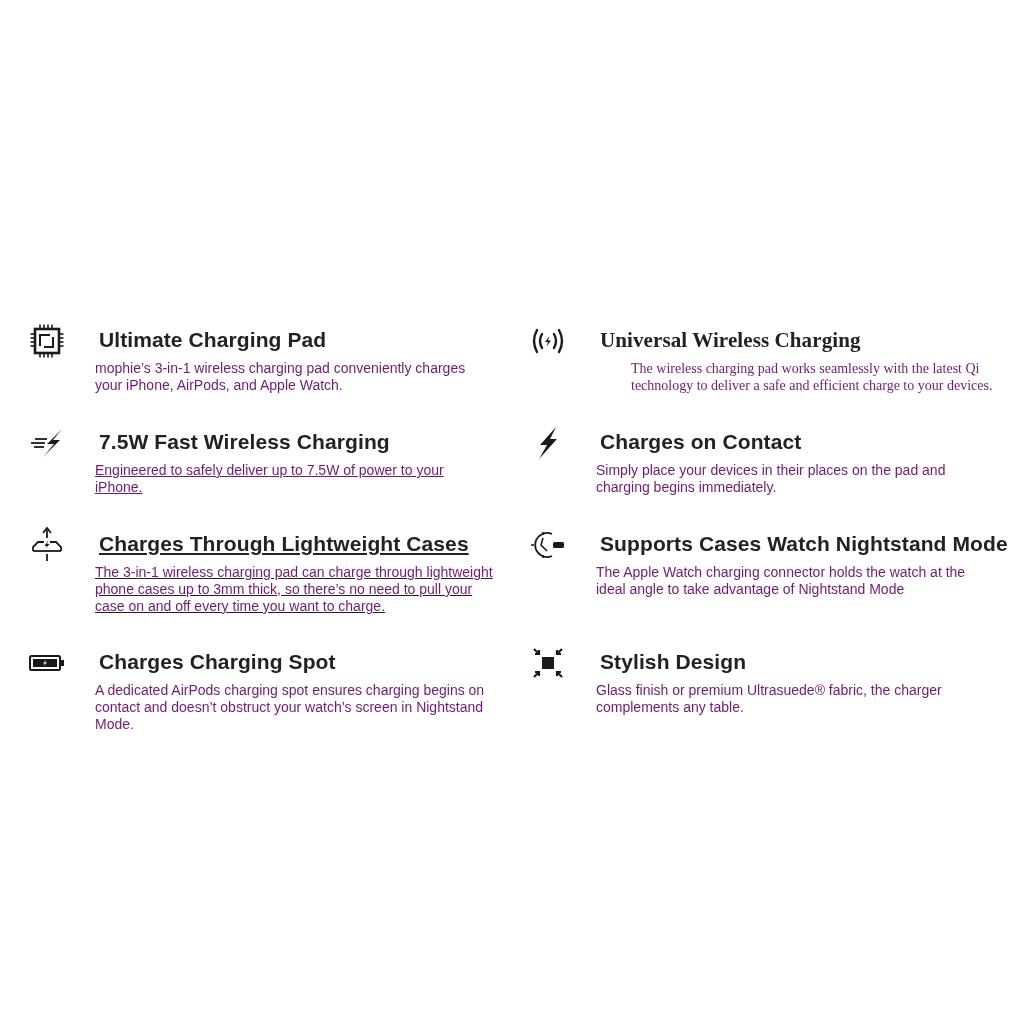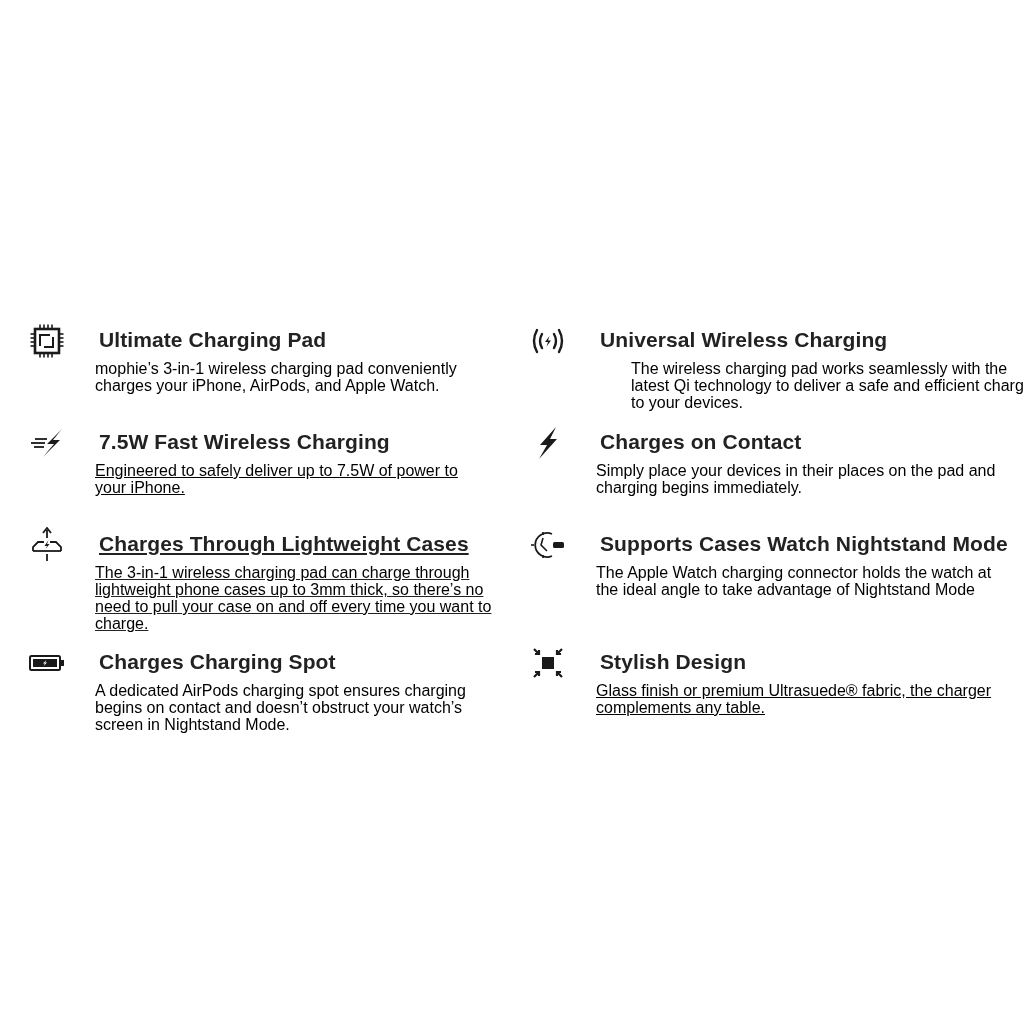--- a/index.html
+++ b/index.html
@@ -2,21 +2,21 @@
 <html><head>
 <meta charset="utf-8">
 <style>
   html, body { margin: 0; padding: 0; background: #ffffff; }
   body { width: 1024px; height: 1024px; position: relative; overflow: hidden;
          font-family: "Liberation Sans", "DejaVu Sans", sans-serif; color: #222; }
   .feature { position: absolute; width: 420px; }
   .icon { position: absolute; left: -66px; top: -6px; width: 36px; height: 36px; display: flex; align-items: center; justify-content: center; }
   .icon svg { display: block; }
   .title { font-size: 21px; font-weight: 700; color: #222222; line-height: 22px; margin: 0 0 9px 4px; letter-spacing: 0.1px; }
-  .desc { font-size: 16px; color: #000000; line-height: 17px; margin: 0; }
+  .desc { font-size: 14px; color: #701a75; line-height: 17px; margin: 0; }
 </style>
 </head>
 <body>
 
 <div class="feature" style="left:95px; top:329px;">
   <span class="icon">
     <svg width="34" height="34" viewBox="0 0 34 34">
       <rect x="5" y="5" width="24" height="24" fill="none" stroke="#1a1a1a" stroke-width="2.6"></rect>
       <path d="M10 22 V11 H20" fill="none" stroke="#1a1a1a" stroke-width="2"></path>
       <path d="M14 23 H23 V13" fill="none" stroke="#1a1a1a" stroke-width="2"></path>
@@ -37,21 +37,21 @@
           <line x1="30" y1="14" x2="33.5" y2="14"></line>
           <line x1="30" y1="18" x2="33.5" y2="18"></line>
           <line x1="30" y1="22" x2="33.5" y2="22"></line>
       </g>
     </svg>
   </span>
   <h3 class="title">Ultimate Charging Pad</h3>
   <p class="desc" style="width:395px;">mophie’s 3-in-1 wireless charging pad conveniently charges your iPhone, AirPods, and Apple Watch.</p>
 </div>
 
-<div class="feature" style="left:596px; top:329px;">
+<div class="feature" style="left:596px; top:329px;font-family:Liberation Serif, serif;">
   <span class="icon">
     <svg width="34" height="28" viewBox="0 0 34 28">
       <path d="M6 3 Q0 14 6 25" fill="none" stroke="#1a1a1a" stroke-width="2.4" stroke-linecap="round"></path>
       <path d="M11 7 Q7 14 11 21" fill="none" stroke="#1a1a1a" stroke-width="2.4" stroke-linecap="round"></path>
       <path d="M28 3 Q34 14 28 25" fill="none" stroke="#1a1a1a" stroke-width="2.4" stroke-linecap="round"></path>
       <path d="M23 7 Q27 14 23 21" fill="none" stroke="#1a1a1a" stroke-width="2.4" stroke-linecap="round"></path>
       <path d="M18.5 9 L14 15 H17 L15.5 19.5 L20 13.5 H17 Z" fill="#1a1a1a"></path>
     </svg>
   </span>
   <h3 class="title">Universal Wireless Charging</h3>
@@ -129,14 +129,14 @@
   <span class="icon">
     <svg width="34" height="34" viewBox="0 0 34 34">
       <rect x="11" y="11" width="12" height="12" fill="#1a1a1a"></rect>
       <path d="M3 3 L8 8 M8 4 V8 H4" fill="none" stroke="#1a1a1a" stroke-width="2.2"></path>
       <path d="M31 3 L26 8 M26 4 V8 H30" fill="none" stroke="#1a1a1a" stroke-width="2.2"></path>
       <path d="M3 31 L8 26 M4 26 H8 V30" fill="none" stroke="#1a1a1a" stroke-width="2.2"></path>
       <path d="M31 31 L26 26 M30 26 H26 V30" fill="none" stroke="#1a1a1a" stroke-width="2.2"></path>
     </svg>
   </span>
   <h3 class="title">Stylish Design</h3>
-  <p class="desc" style="width:400px;text-decoration:underline;">Glass finish or premium Ultrasuede® fabric, the charger complements any table.</p>
+  <p class="desc" style="width:400px;">Glass finish or premium Ultrasuede® fabric, the charger complements any table.</p>
 </div>
 
 </body></html>

